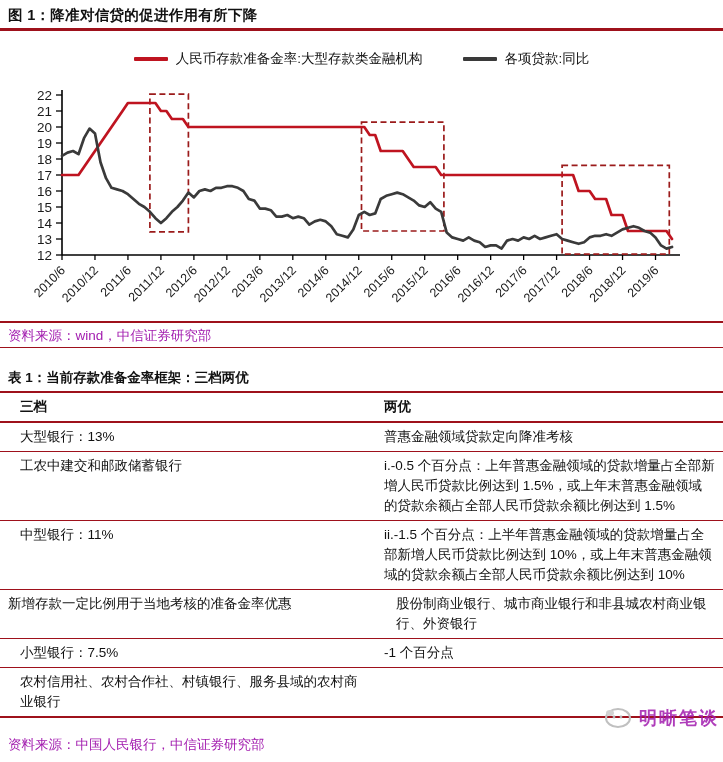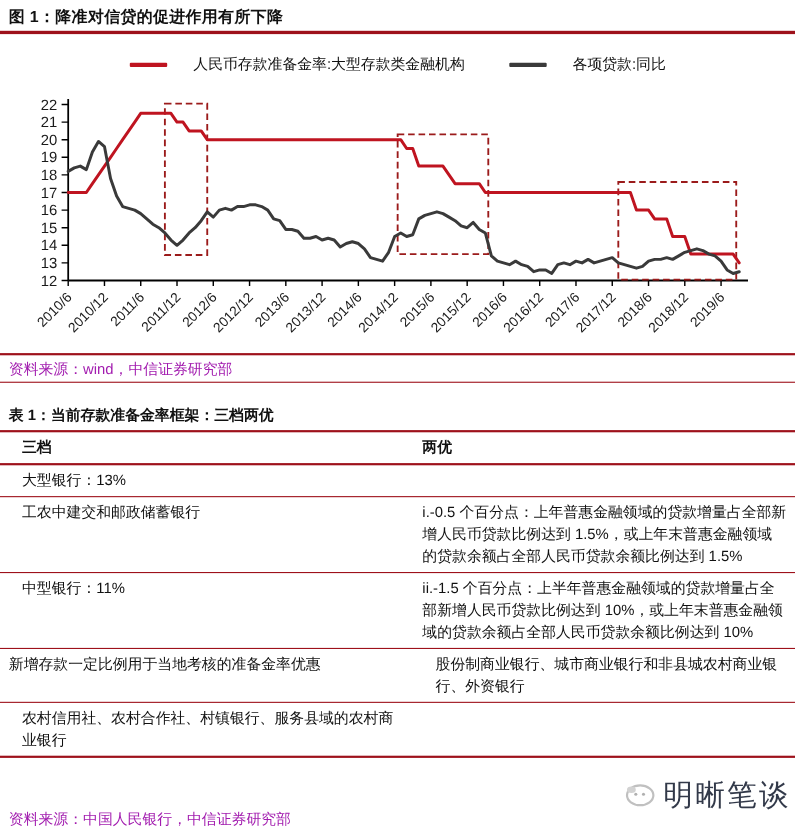--- a/index.html
+++ b/index.html
@@ -6,42 +6,42 @@
   body{font-family:"Liberation Sans","DejaVu Sans",sans-serif;color:#111;}
   #page{position:relative;width:723px;height:762px;background:#fff;overflow:hidden;}
 
   .fig-title{position:absolute;left:8px;top:6px;font-size:14.5px;font-weight:bold;letter-spacing:.3px;text-align:right;}
   .rule{position:absolute;left:0;width:723px;background:#9e111b;}
   .rule-title{top:28px;height:3px;}
   .rule-mid-top{top:321px;height:2px;}
   .rule-mid-bot{top:347px;height:1px;}
 
   .legend{position:absolute;left:0;top:50px;width:723px;display:flex;justify-content:center;align-items:center;gap:40px;}
-  .legend-item{display:flex;align-items:center;gap:24px;font-size:13.5px;color:#101010;}
+  .legend-item{display:flex;align-items:center;gap:8px;font-size:13.5px;color:#101010;}
   .swatch{display:inline-block;width:34px;height:4px;border-radius:1px;}
 
   #chart-svg{position:absolute;left:0;top:76px;}
   #chart-svg text{font-family:"Liberation Sans","DejaVu Sans",sans-serif;}
 
   .source{position:absolute;left:8px;font-size:13.5px;color:#a21caf;}
   .source-1{top:327px;}
   .source-2{top:736px;}
 
   .table-title{position:absolute;left:8px;top:369px;font-size:13.5px;font-weight:bold;}
 
   .rrr-table{position:absolute;left:0;top:391px;width:723px;border-top:2.5px solid #9e111b;font-size:13.5px;}
   .t-row{display:grid;grid-template-columns:52% 48%;border-bottom:1px solid #9e111b;}
   .t-row.t-header{border-bottom:2.5px solid #9e111b;font-weight:bold;}
   .t-row.t-last{border-bottom:2.5px solid #9e111b;}
   .t-cell{padding:4px 8px;line-height:20px;}
   .t-cell.left{padding-left:20px;text-align:left;}
   .t-cell.right{text-align:left;}
 
   .watermark{position:absolute;right:4px;top:705px;display:flex;align-items:center;gap:4px;z-index:5;}
-  .watermark-text{font-size:27px;font-weight:normal;color:#0f172a;opacity:.85;letter-spacing:2px;}
+  .watermark-text{font-size:18px;font-weight:bold;color:#a21caf;opacity:.85;letter-spacing:2px;}
 </style>
 </head>
 <body>
 
 <div id="page">
 
   <div class="fig-title">图 1：降准对信贷的促进作用有所下降</div>
   <div class="rule rule-title"></div>
 
   <div class="legend">
@@ -131,32 +131,37 @@
 
   <div class="table-title">表 1：当前存款准备金率框架：三档两优</div>
 
   <div class="rrr-table">
     <div class="t-row t-header">
       <div class="t-cell left">三档</div>
       <div class="t-cell right">两优</div>
     </div>
     <div class="t-row">
       <div class="t-cell left">大型银行：13%</div>
+      <div class="t-cell right">普惠金融领域贷款定向降准考核</div>
     </div>
     <div class="t-row">
       <div class="t-cell left">工农中建交和邮政储蓄银行</div>
       <div class="t-cell right">i.-0.5 个百分点：上年普惠金融领域的贷款增量占全部新增人民币贷款比例达到 1.5%，或上年末普惠金融领域的贷款余额占全部人民币贷款余额比例达到 1.5%</div>
     </div>
     <div class="t-row">
       <div class="t-cell left">中型银行：11%</div>
       <div class="t-cell right">ii.-1.5 个百分点：上半年普惠金融领域的贷款增量占全部新增人民币贷款比例达到 10%，或上年末普惠金融领域的贷款余额占全部人民币贷款余额比例达到 10%</div>
     </div>
     <div class="t-row">
       <div class="t-cell right">新增存款一定比例用于当地考核的准备金率优惠</div>
       <div class="t-cell left">股份制商业银行、城市商业银行和非县城农村商业银行、外资银行</div>
+    </div>
+    <div class="t-row">
+      <div class="t-cell left">小型银行：7.5%</div>
+      <div class="t-cell right">-1 个百分点</div>
     </div>
     <div class="t-row t-last">
       <div class="t-cell left">农村信用社、农村合作社、村镇银行、服务县域的农村商业银行</div>
       <div class="t-cell right"></div>
     </div>
   </div>
 
   <div class="watermark">
     <svg width="34" height="26" viewBox="0 0 34 26">
       <ellipse cx="17" cy="13" rx="12" ry="9" fill="none" stroke="#c0c0c0" stroke-width="2"></ellipse>

